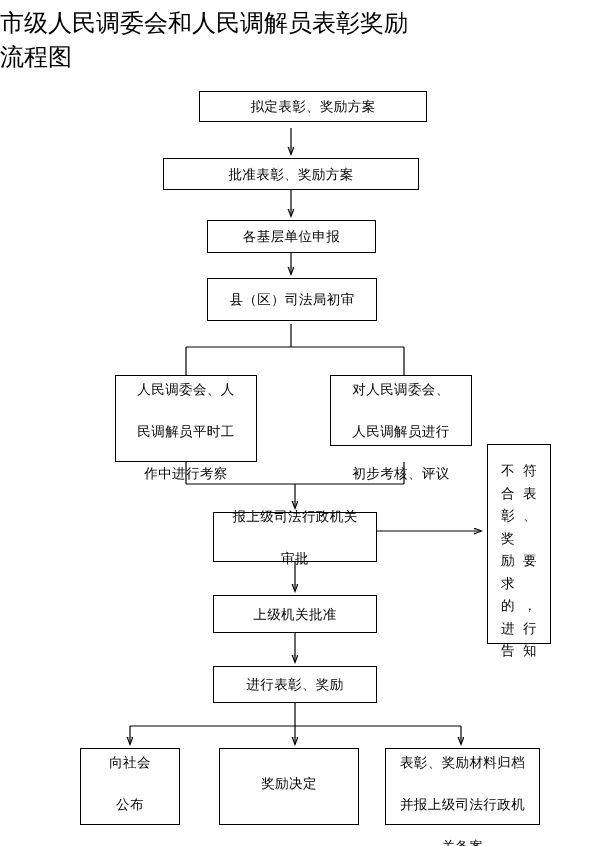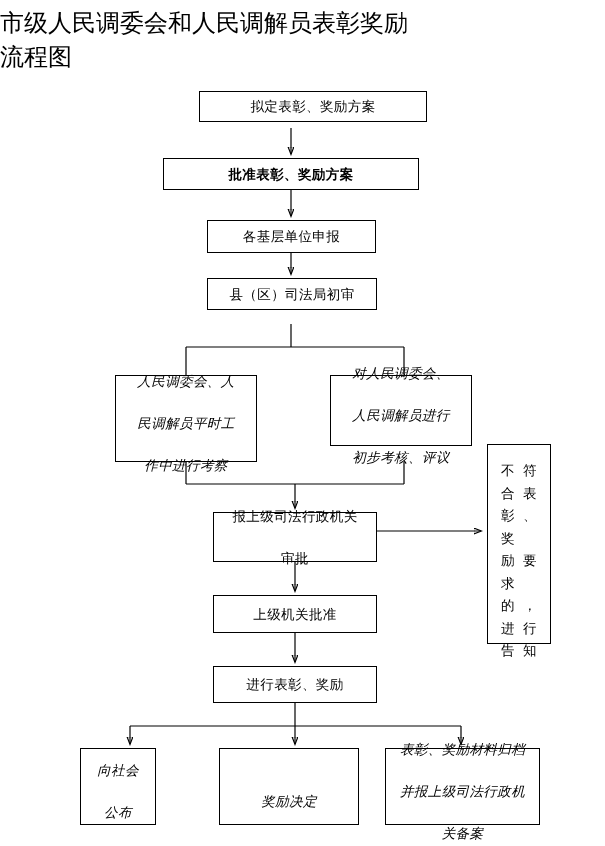--- a/index.html
+++ b/index.html
@@ -16,21 +16,21 @@
   .title .l2{display:block;}
   .node{
     position:absolute;box-sizing:border-box;
     border:1px solid #000;background:#fff;
     display:flex;align-items:center;justify-content:center;
     font-family:"DejaVu Serif","Liberation Serif",serif;
     font-size:13.5px;line-height:21px;text-align:center;
     letter-spacing:0.4px;
   }
   .node span{display:block;width:100%;}
-  .node.top-align{align-items:center;padding-top:9px;font-style:italic;}
+  .node.top-align{align-items:flex-start;padding-top:3px;}
   .node.just{
     display:block;align-items:stretch;justify-content:flex-start;
     text-align:justify;text-align-last:justify;
     padding:14px 13px 0 13px;line-height:22.5px;
   }
   svg.wires{position:absolute;left:0;top:0;width:605px;height:846px;
     pointer-events:none;overflow:visible;}
   svg.wires line,svg.wires path{stroke:#000;stroke-width:1.2;fill:none;}
 </style>
 </head>
@@ -76,29 +76,29 @@
     <line x1="130" y1="726" x2="461" y2="726"></line>
     <line x1="130" y1="726" x2="130" y2="744" marker-end="url(#ah)"></line>
     <line x1="295" y1="726" x2="295" y2="744" marker-end="url(#ah)"></line>
     <line x1="461" y1="726" x2="461" y2="744" marker-end="url(#ah)"></line>
   </svg>
 
   <div class="node" style="left:163px;top:91px;width:228px;height:31px;margin-left:36px;">
     <span>拟定表彰、奖励方案</span>
   </div>
 
-  <div class="node" style="left:163px;top:158px;width:256px;height:32px;font-weight:bold;">
+  <div class="node" style="left:163px;top:158px;width:256px;height:32px;">
     <span>批准表彰、奖励方案</span>
   </div>
 
   <div class="node" style="left:207px;top:220px;width:169px;height:33px;">
     <span>各基层单位申报</span>
   </div>
 
-  <div class="node" style="left:207px;top:278px;width:170px;height:32px;">
+  <div class="node" style="left:207px;top:278px;width:170px;height:43px;">
     <span>县（区）司法局初审</span>
   </div>
 
   <div class="node top-align" style="left:115px;top:375px;width:142px;height:87px;">
     <span>
       <span>人民调委会、人</span><br>
       <span>民调解员平时工</span><br>
       <span>作中进行考察</span>
     </span>
   </div>
@@ -129,21 +129,21 @@
   </div>
 
   <div class="node" style="left:213px;top:595px;width:164px;height:38px;">
     <span>上级机关批准</span>
   </div>
 
   <div class="node" style="left:213px;top:666px;width:164px;height:37px;">
     <span>进行表彰、奖励</span>
   </div>
 
-  <div class="node top-align" style="left:80px;top:748px;width:76px;height:77px;">
+  <div class="node top-align" style="left:80px;top:748px;width:100px;height:77px;">
     <span>
       <span>向社会</span><br>
       <span>公布</span>
     </span>
   </div>
 
   <div class="node top-align" style="left:219px;top:748px;width:140px;height:77px;">
     <span>
       <br>
       <span>奖励决定</span>

